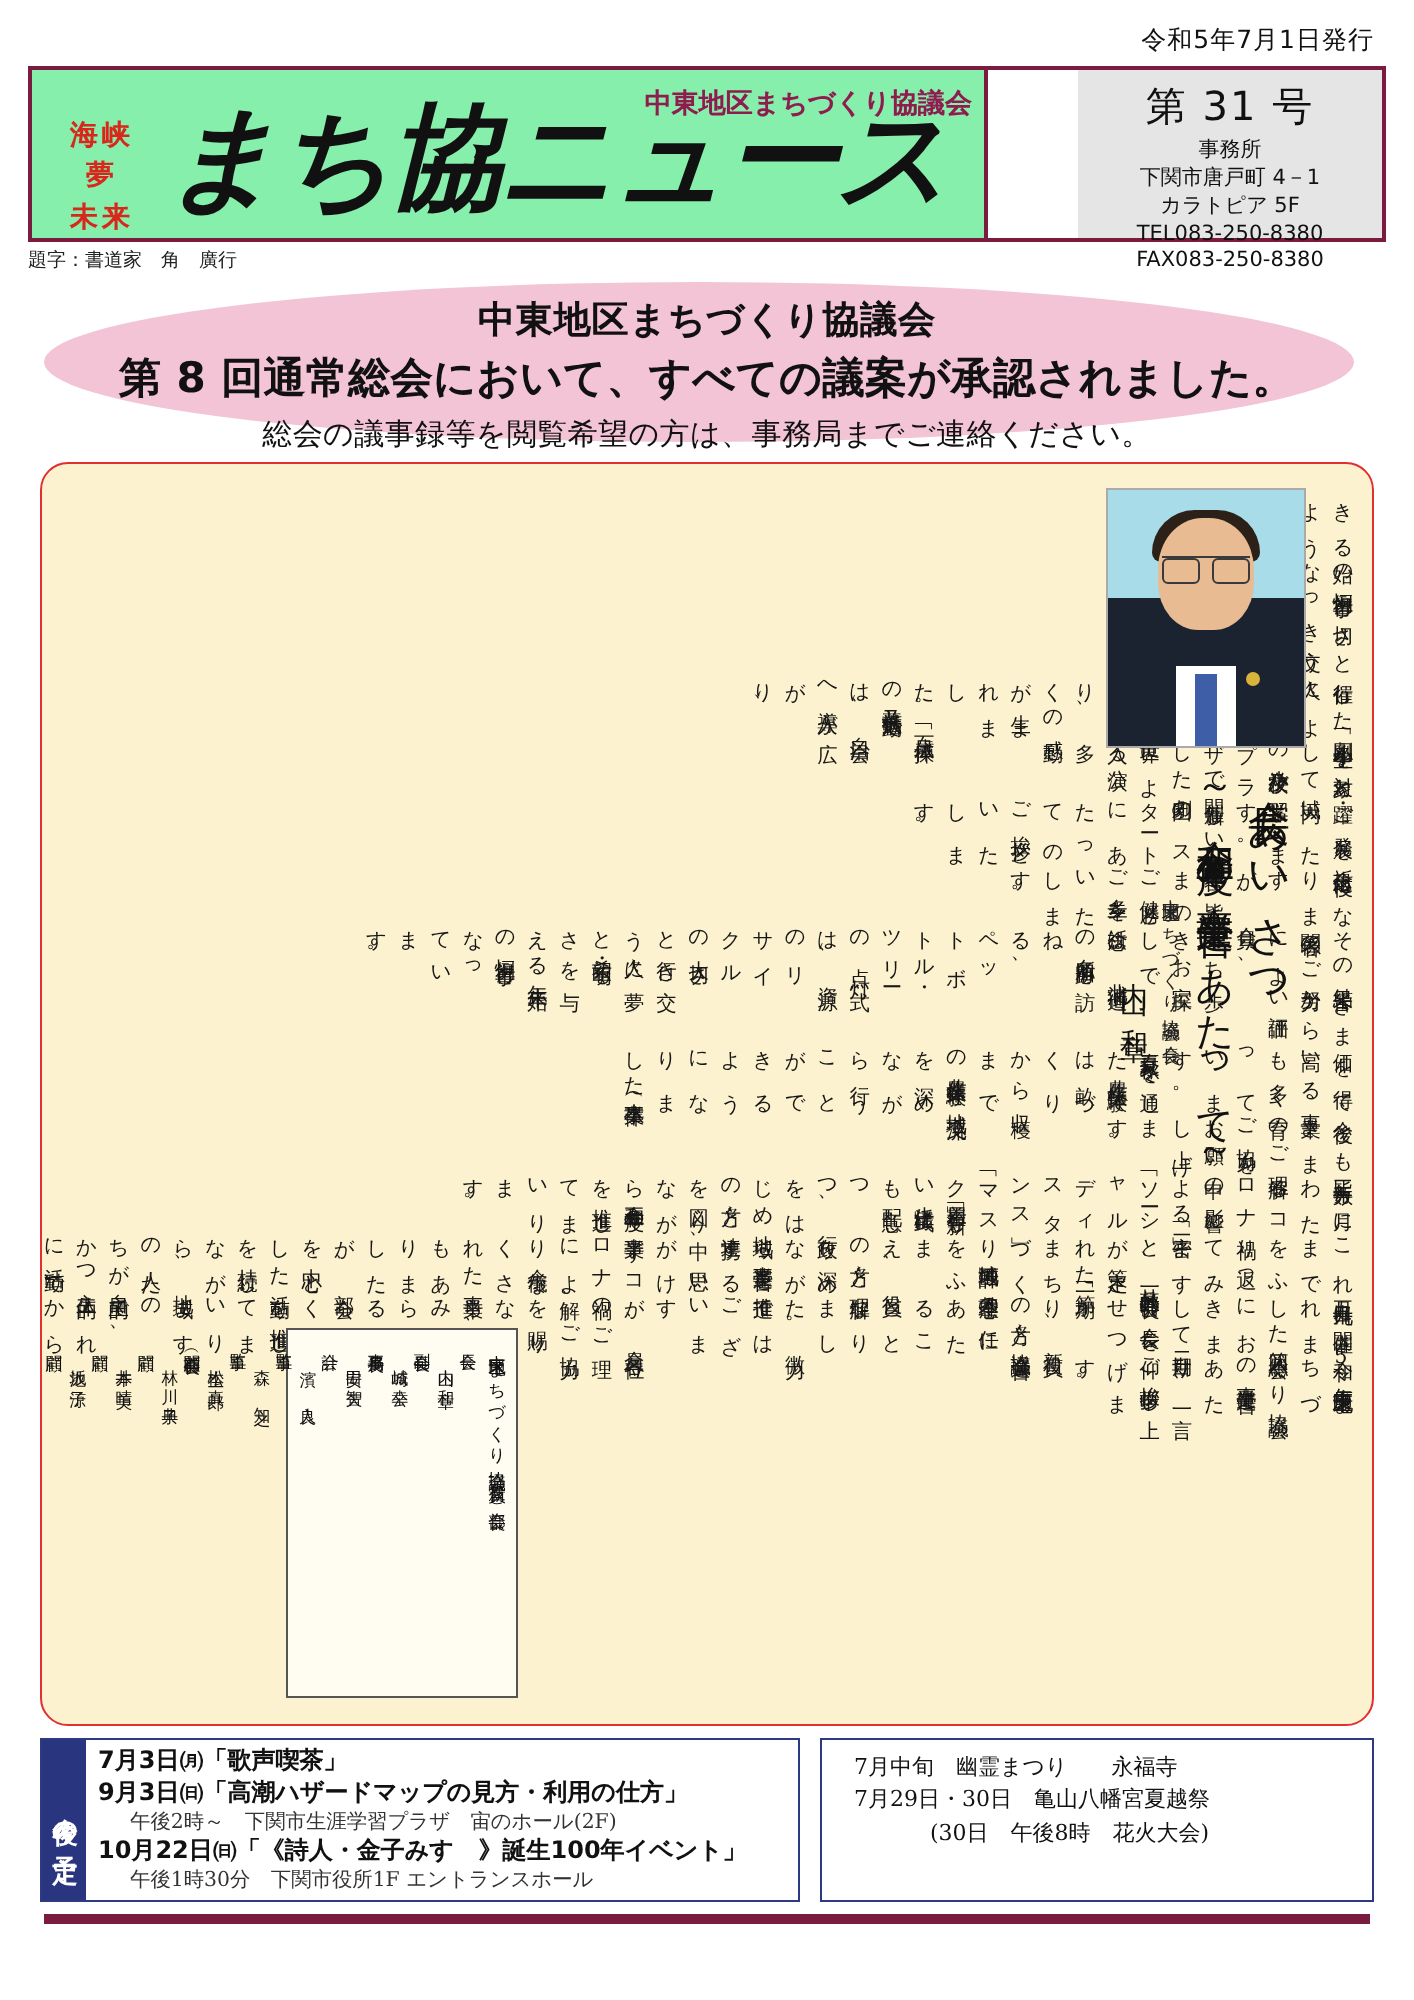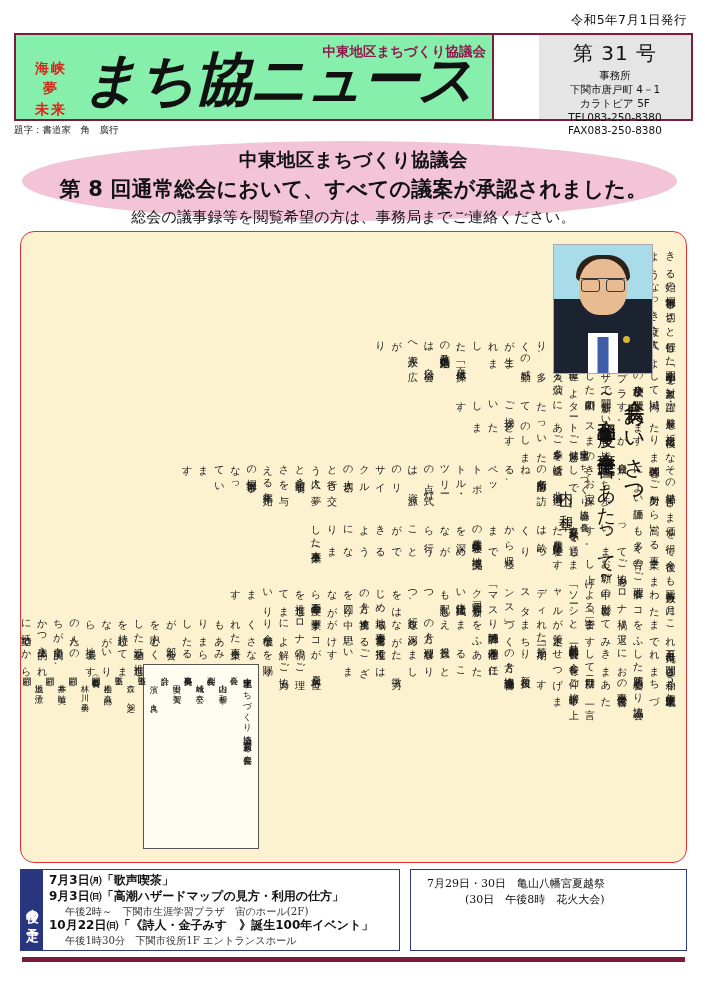--- a/index.html
+++ b/index.html
@@ -330,20 +330,21 @@
       <div class="sched-body">
         <div class="s-row-title">7月3日㈪「歌声喫茶」</div>
         <div class="s-row-title">9月3日㈰「高潮ハザードマップの見方・利用の仕方」</div>
         <div class="s-row-sub">午後2時～　下関市生涯学習プラザ　宙のホール(2F)</div>
         <div class="s-row-title">10月22日㈰「《詩人・金子みすゞ》誕生100年イベント」</div>
         <div class="s-row-sub">午後1時30分　下関市役所1F エントランスホール</div>
       </div>
     </div>
 
     <div class="events">
+      <div class="ev-line">7月中旬　幽霊まつり　　永福寺</div>
       <div class="ev-line">7月29日・30日　亀山八幡宮夏越祭</div>
       <div class="ev-line ev-indent">(30日　午後8時　花火大会)</div>
     </div>
   </div>
 
   <div class="rule"></div>
 
 </div>
 
 </body></html>

